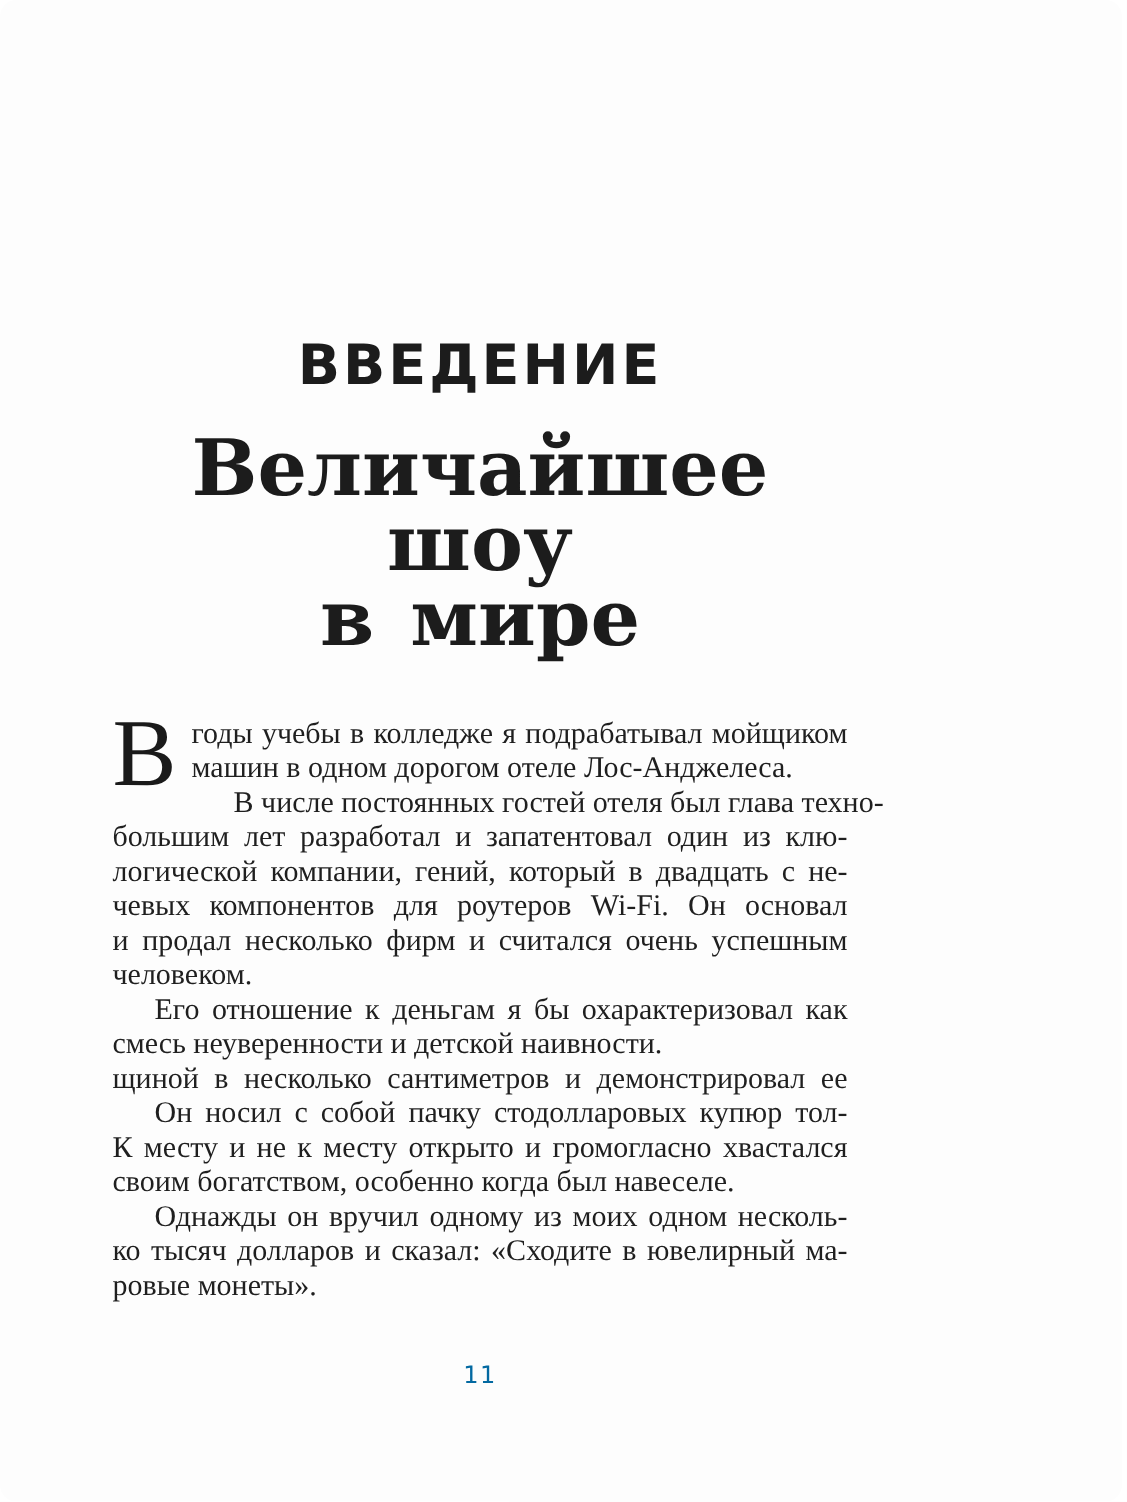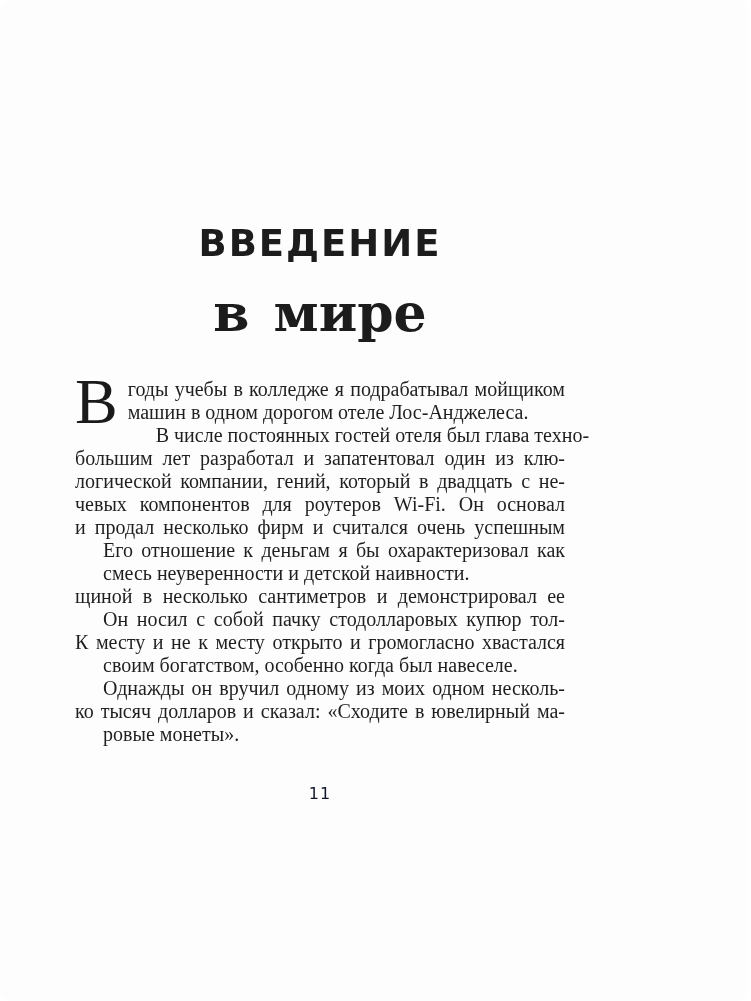--- a/index.html
+++ b/index.html
@@ -48,65 +48,67 @@
     line-height: 23px;
     color: #1f1f1f;
   }
   .para { margin: 0; }
   .line {
     text-align: justify;
     text-align-last: justify;
     white-space: nowrap;
     overflow: visible;
   }
-  .line.last { text-align-last: left; margin-left: 28px; }
+  .line.last { text-align-last: left; }
   .line.indent { text-indent: 28px; }
   .dropcap {
     float: left;
     font-family: "Liberation Serif", serif;
     font-size: 64px;
     line-height: 47px;
     padding: 0 10px 0 0;
     color: #1a1a1a;
   }
   .folio {
     margin-top: 38px;
     text-align: center;
     font-family: "DejaVu Sans", sans-serif;
     font-size: 16px;
     letter-spacing: 1px;
-    color: #0f172a;
+    color: #0369a1;
   }
 </style>
 </head>
 <body>
 
 <div class="page">
   <div class="text-block">
 
     <div class="kicker">ВВЕДЕНИЕ</div>
 
     <h1 class="title">
+      <span class="title-line">Величайшее шоу</span>
       <span class="title-line">в мире</span>
     </h1>
 
     <div class="body-text">
 
       <div class="para">
         <span class="dropcap">В</span>
         <div class="line">годы учебы в колледже я подрабатывал мойщиком</div>
         <div class="line last">машин в одном дорогом отеле Лос-Анджелеса.</div>
       </div>
 
       <div class="para">
         <div class="line indent">В числе постоянных гостей отеля был глава техно-</div>
         <div class="line">большим лет разработал и запатентовал один из клю-</div>
         <div class="line">логической компании, гений, который в двадцать с не-</div>
         <div class="line">чевых компонентов для роутеров Wi-Fi. Он основал</div>
         <div class="line">и продал несколько фирм и считался очень успешным</div>
+        <div class="line last">человеком.</div>
       </div>
 
       <div class="para">
         <div class="line indent">Его отношение к деньгам я бы охарактеризовал как</div>
         <div class="line last">смесь неуверенности и детской наивности.</div>
       </div>
 
       <div class="para">
         <div class="line">щиной в несколько сантиметров и демонстрировал ее</div>
         <div class="line indent">Он носил с собой пачку стодолларовых купюр тол-</div>

